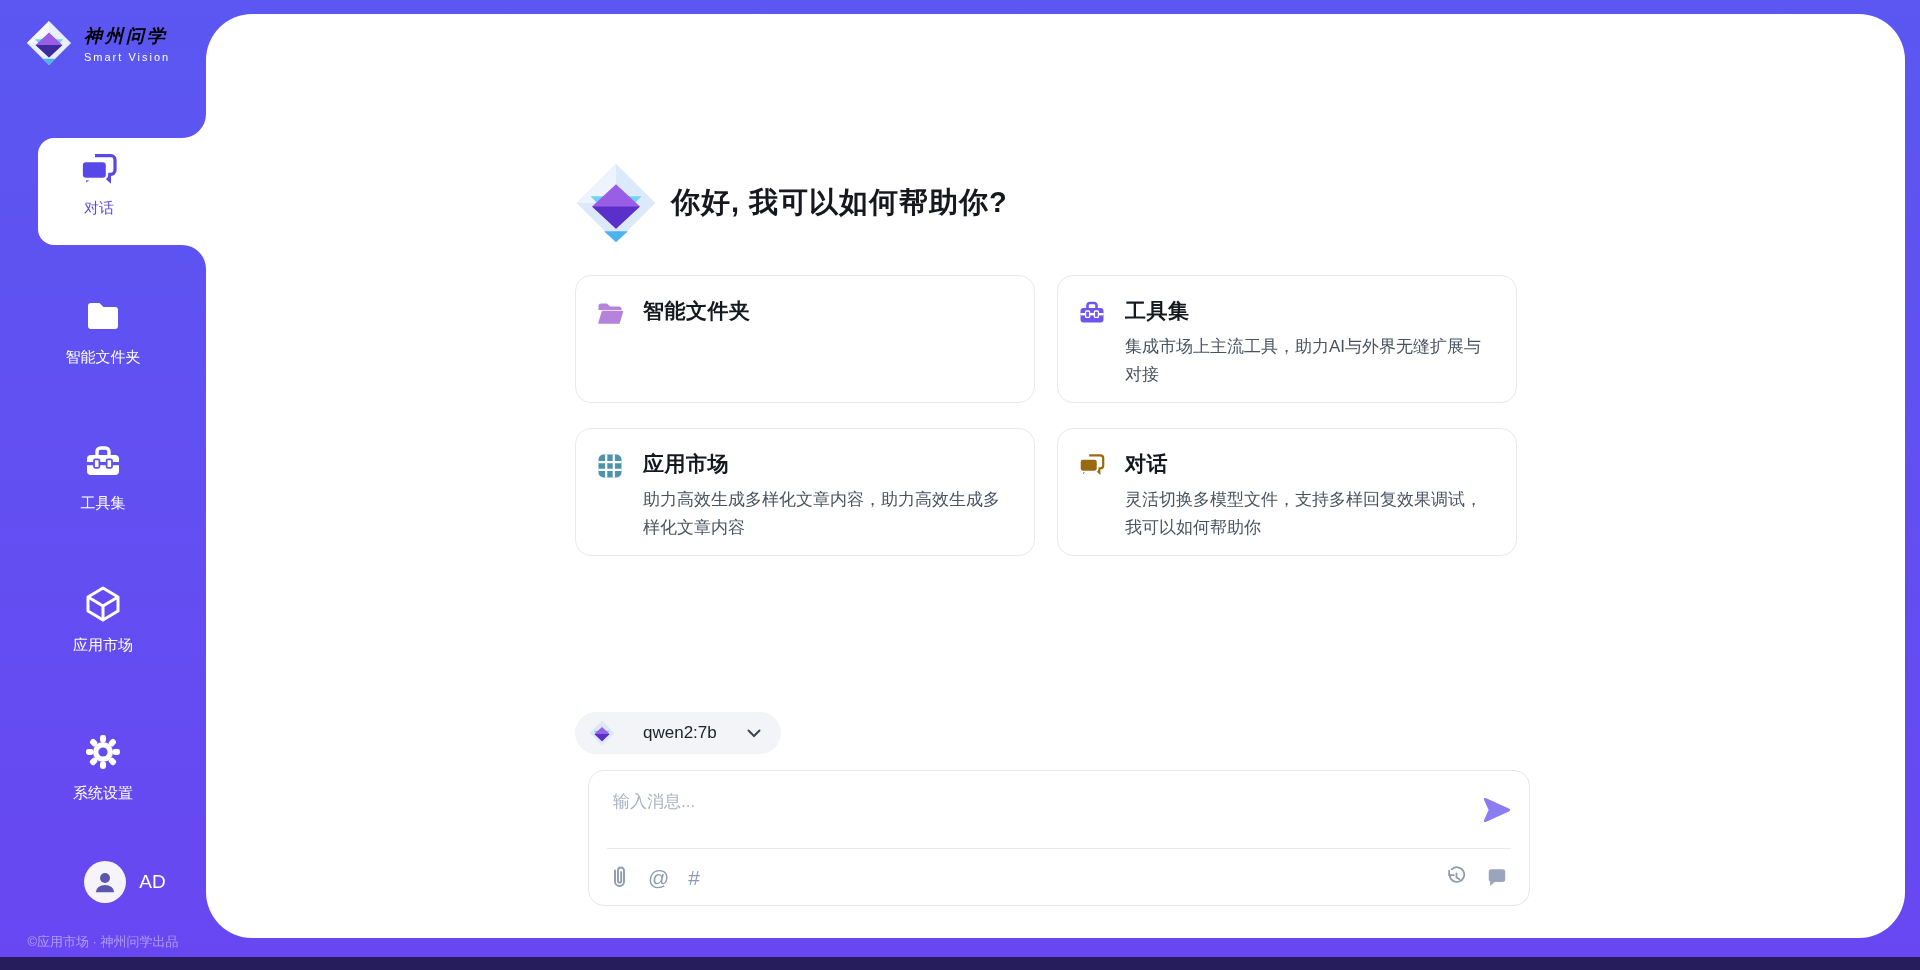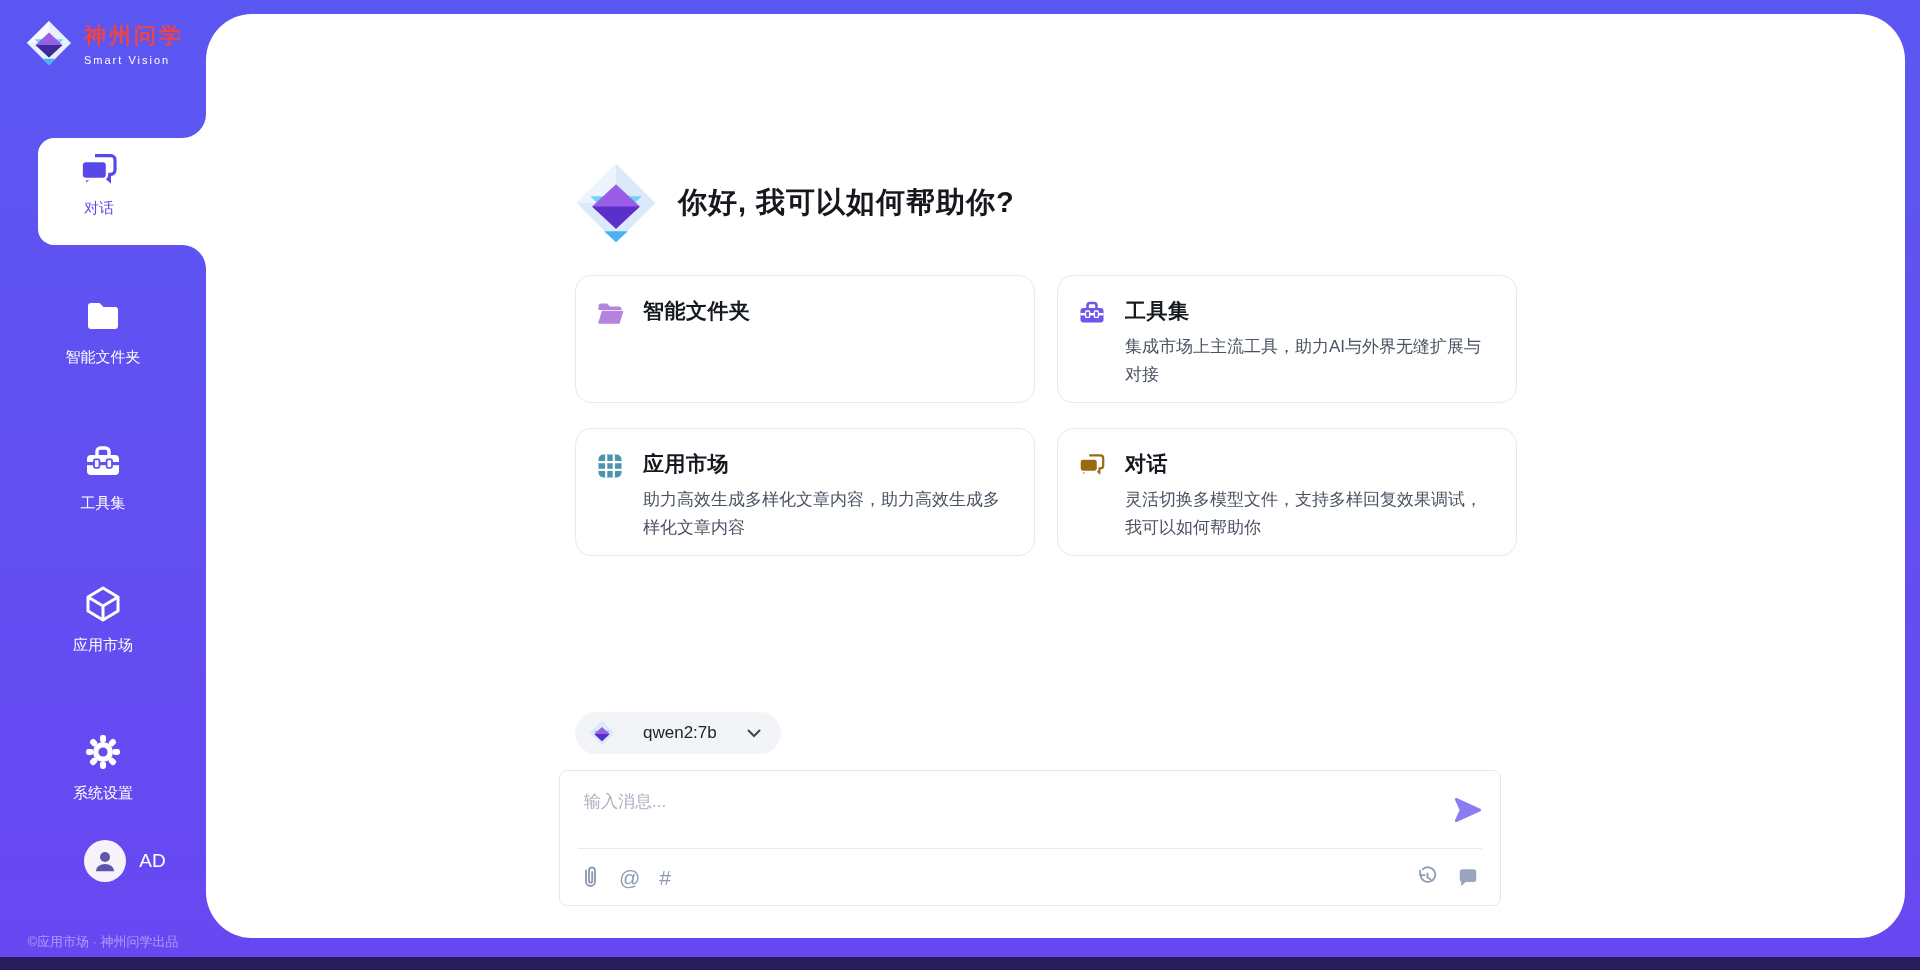--- a/index.html
+++ b/index.html
@@ -10,48 +10,48 @@
     font-family:"Liberation Sans","DejaVu Sans",sans-serif;
   }
   
   .main-panel { position:absolute; left:206px; top:14px; right:15px; bottom:32px;
     background:#fff; border-radius:46px; }
   .bottom-bar { position:absolute; left:0; right:0; bottom:0; height:13px; background:#251d5c; }
 
   
   .logo-row { position:absolute; left:26px; top:20px; display:flex; align-items:center; gap:12px; }
   .logo-row svg { width:46px; height:46px; }
-  .logo-text .t1 { color:#ef4444; font-size:22px; font-weight:700; letter-spacing:3px; }
+  .logo-text .t1 { color:#000000; font-size:18px; font-weight:700; letter-spacing:3px;font-style:italic; }
   .logo-text .t2 { color:#fff; font-size:11px; letter-spacing:2px; margin-top:3px; }
 
   .tab-active { position:absolute; left:38px; top:138px; width:168px; height:107px;
     background:#fff; border-radius:16px 0 0 16px; cursor:pointer; }
   .tab-inner { width:122px; padding-top:13px; display:flex; flex-direction:column; align-items:center; }
   .tab-inner .lbl { margin-top:8px; font-size:15px; color:#5848ea; }
   .corner { position:absolute; left:182px; width:24px; height:24px; background:#fff; }
   .corner.c-top { top:114px; }
   .corner.c-bot { top:245px; }
   .corner.c-top::before { content:''; position:absolute; inset:0; background:#5C55F2; border-radius:0 0 24px 0; }
   .corner.c-bot::before { content:''; position:absolute; inset:0; background:#5D53F2; border-radius:0 24px 0 0; }
 
   .nav-item { position:absolute; left:0; width:206px; text-align:center; color:#fff; cursor:pointer; }
   .nav-item svg { width:40px; height:40px; }
   .nav-item .lbl { display:block; margin-top:8px; font-size:15px; color:#fff; }
   .ni-folders { top:296px; } .ni-tools { top:442px; } .ni-market { top:584px; } .ni-settings { top:732px; }
 
-  .user-row { position:absolute; left:0; top:840px; width:206px; display:flex;
+  .user-row { position:absolute; left:0; top:861px; width:206px; display:flex;
     align-items:center; justify-content:center; gap:13px; cursor:pointer;padding-left:44px; }
   .avatar { width:42px; height:42px; border-radius:50%; background:#f6f3fb; display:flex;
     align-items:center; justify-content:center; }
   .user-name { color:#fff; font-size:19px; }
   .side-footer { position:absolute; left:0; bottom:19px; width:206px; text-align:center;
     font-size:13px; color:rgba(255,255,255,0.45); }
 
   
-  .greeting { position:absolute; left:369px; top:148px; display:flex; align-items:center; gap:21px; }
+  .greeting { position:absolute; left:369px; top:148px; display:flex; align-items:center; gap:14px; }
   .greeting svg { width:82px; height:82px; }
   .greeting-text { font-size:29px; font-weight:700; color:#16181d; letter-spacing:1px; }
 
   
   .cards { position:absolute; left:369px; top:261px; width:942px; display:grid;
     grid-template-columns:460px 460px; column-gap:22px; row-gap:25px; }
   .card { height:128px; background:#fff; border:1px solid #e7e9ef; border-radius:16px;
     padding:21px 20px 0 20px; display:flex; gap:19px; cursor:pointer; }
   .card-icon { width:28px; height:28px; flex:0 0 28px; margin-top:2px; }
   .card-icon svg { width:28px; height:28px; }
@@ -60,22 +60,22 @@
 
   
   .model-pill { position:absolute; left:369px; top:698px; height:42px; border-radius:21px;
     background:#f3f4f7; display:flex; align-items:center; gap:28px; padding:0 20px 0 14px;
     cursor:pointer; }
   .model-pill svg.logo { width:26px; height:26px; }
   .model-name { font-size:17px; color:#20242d; }
   .chev { width:14px; height:9px; margin-left:2px; }
 
   
-  .composer { position:absolute; left:353px; top:756px; width:942px; height:136px;
-    background:#fff; border:1.5px solid #e4e7ed; border-radius:8px;text-decoration:underline; }
+  .composer { position:absolute; left:382px; top:756px; width:942px; height:136px;
+    background:#fff; border:1.5px solid #e4e7ed; border-radius:16px;text-decoration:underline; }
   .composer textarea { position:absolute; left:0; top:0; width:100%; height:74px;
     padding:19px 70px 0 24px; border:none; outline:none; resize:none; background:transparent;
     font-size:17px; color:#333; font-family:"Liberation Sans","DejaVu Sans",sans-serif; }
   .composer textarea::placeholder { color:#a9b1bf; }
   .send-btn { position:absolute; right:17px; top:24px; width:30px; height:30px;
     background:none; border:none; padding:0; cursor:pointer; }
   .composer-divider { position:absolute; left:18px; right:18px; top:77px; border-top:1px solid #e8eaef; }
   .composer-footer { position:absolute; left:0; right:0; top:78px; bottom:0; display:flex;
     align-items:center; padding:0 19px; }
   .left-icons { display:flex; align-items:center; gap:15px; }

